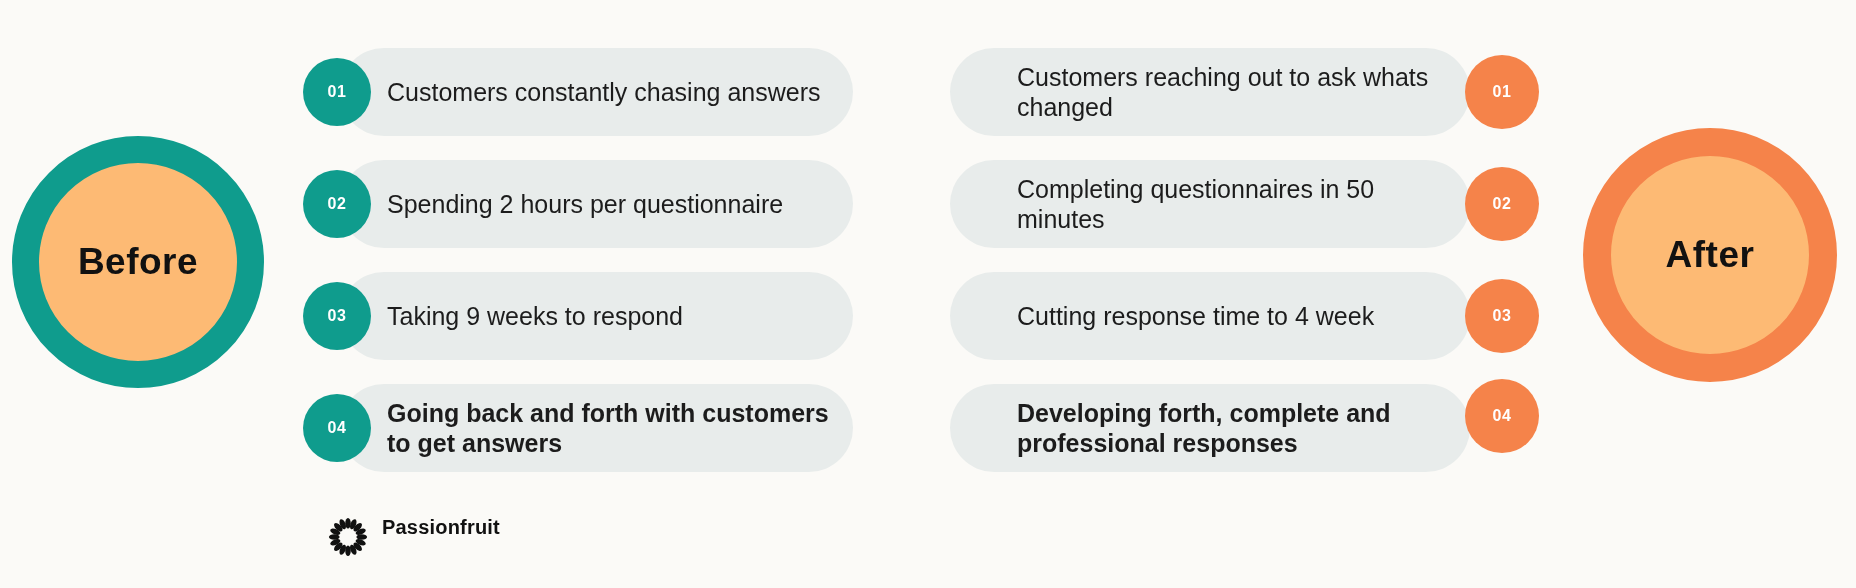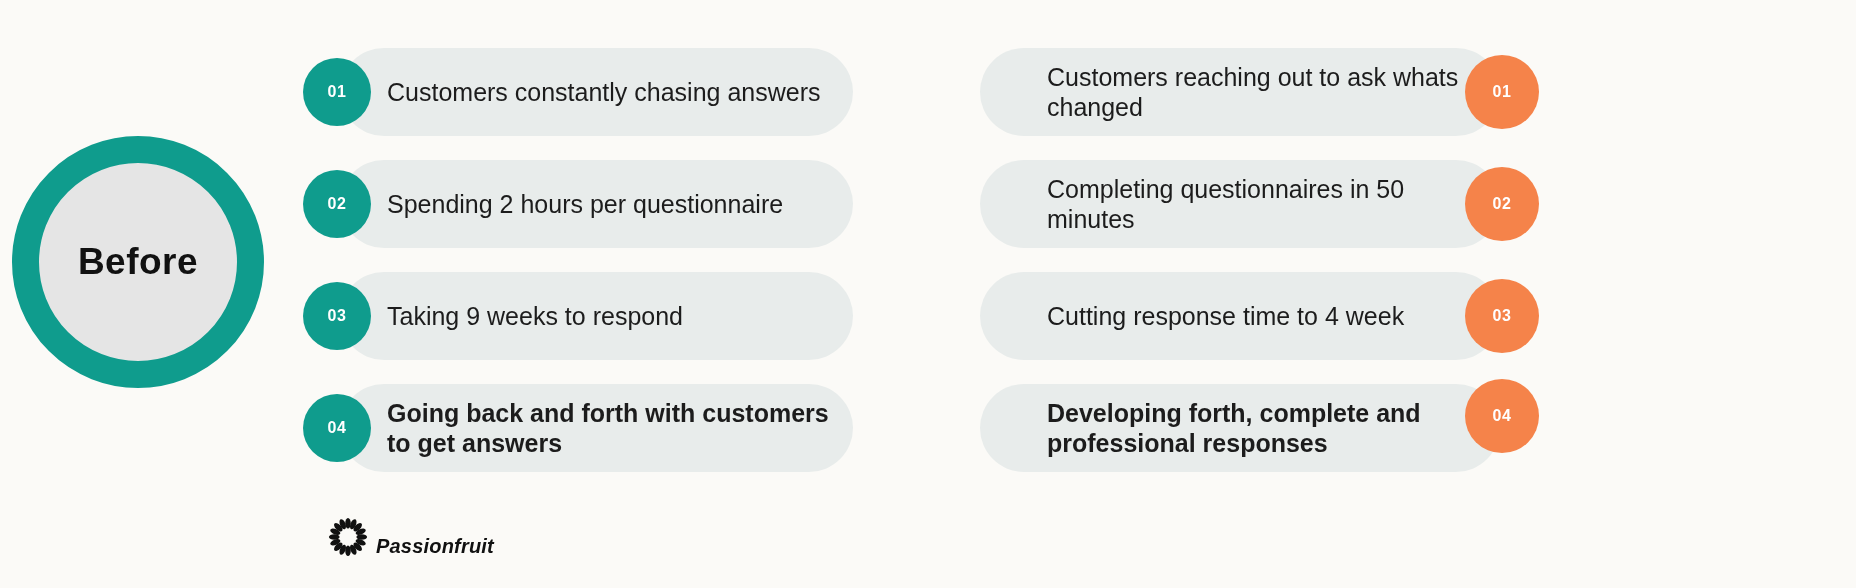--- a/index.html
+++ b/index.html
@@ -11,21 +11,21 @@
     font-family: "Liberation Sans", "DejaVu Sans", sans-serif;
     overflow: hidden;
     color: #1b1b1b;
   }
 
   
   .big-circle {
     position: absolute;
     box-sizing: border-box;
     border-radius: 50%;
-    background: #e5e5e5;
+    background: #fdba74;
     display: flex;
     align-items: center;
     justify-content: center;
   }
   .big-circle .big-label {
     font-size: 37px;
     font-weight: bold;
     color: #111111;
     letter-spacing: 0.5px;
   }
@@ -44,21 +44,21 @@
   .pill {
     position: absolute;
     height: 88px;
     background: #E8ECEB;
     border-radius: 44px;
     display: flex;
     align-items: center;
     box-sizing: border-box;
   }
   .pill-left  { left: 340px; width: 513px; padding: 0 10px 0 47px; }
-  .pill-right { left: 980px; width: 520px; padding: 0 38px 0 67px; }
+  .pill-right { left: 950px; width: 520px; padding: 0 38px 0 67px; }
   .pill-text {
     font-size: 25px;
     line-height: 1.2;
     color: #1c1c1c;
   }
 
   .num-badge {
     position: absolute;
     border-radius: 50%;
     display: flex;
@@ -77,23 +77,22 @@
   .row1 .pill { top: 160px; }  .row1 .num-teal { top: 170px; } .row1 .num-orange { top: 167px; }
   .row2 .pill { top: 272px; }  .row2 .num-teal { top: 282px; } .row2 .num-orange { top: 279px; }
   .row3 .pill { top: 384px; font-weight: bold; }  .row3 .num-teal { top: 394px; } .row3 .num-orange { top: 379px; }
 
   
   .brand {
     position: absolute;
     left: 327px;
     top: 516px;
     display: flex;
-    align-items: flex-end;
-    gap: 7px;
-    font-style: italic;
+    align-items: flex-start;
+    gap: 13px;
   }
   .brand-name {
     font-size: 20px;
     font-weight: bold;
     color: #111111;
     letter-spacing: 0.2px;
   }
   .brand-icon { display: block; }
 </style>
 </head>
@@ -148,20 +147,23 @@
     </div>
     <div class="num-badge num-orange">03</div>
   </div>
   <div class="row3">
     <div class="pill pill-right">
       <span class="pill-text">Developing forth, complete and professional responses</span>
     </div>
     <div class="num-badge num-orange">04</div>
   </div>
 
+  <div class="big-circle circle-after">
+    <span class="big-label">After</span>
+  </div>
 
   <div class="brand">
     <svg class="brand-icon" width="42" height="42" viewBox="0 0 44 44" aria-hidden="true">
       <g id="petals" fill="#111111">
           <ellipse cx="22" cy="7.6" rx="2.9" ry="5.6" transform="rotate(0 22 22)"></ellipse>
           <ellipse cx="22" cy="7.6" rx="2.9" ry="5.6" transform="rotate(22.5 22 22)"></ellipse>
           <ellipse cx="22" cy="7.6" rx="2.9" ry="5.6" transform="rotate(45 22 22)"></ellipse>
           <ellipse cx="22" cy="7.6" rx="2.9" ry="5.6" transform="rotate(67.5 22 22)"></ellipse>
           <ellipse cx="22" cy="7.6" rx="2.9" ry="5.6" transform="rotate(90 22 22)"></ellipse>
           <ellipse cx="22" cy="7.6" rx="2.9" ry="5.6" transform="rotate(112.5 22 22)"></ellipse>

